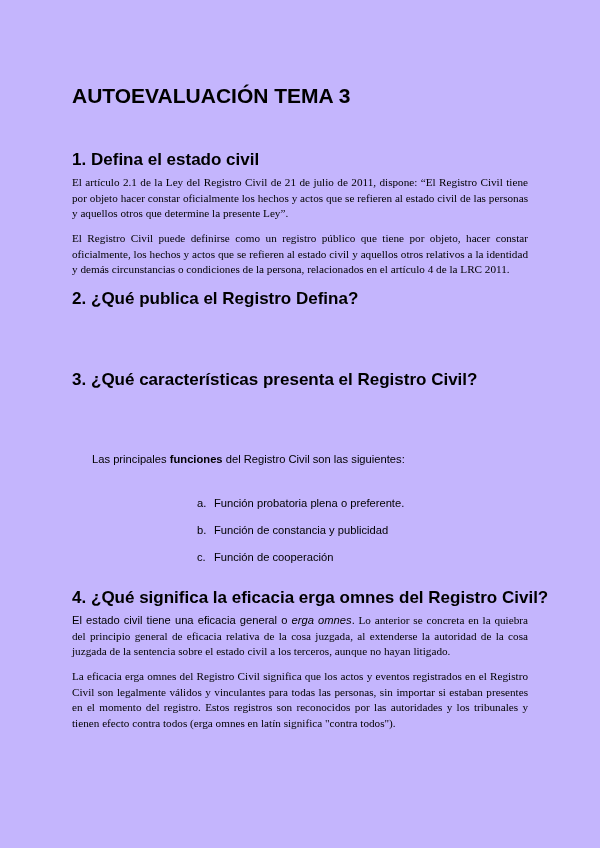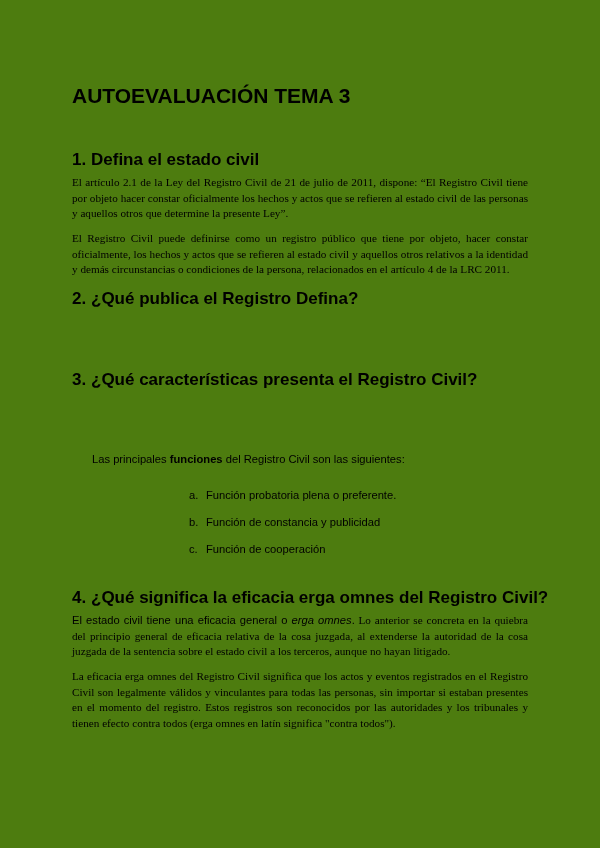--- a/index.html
+++ b/index.html
@@ -1,17 +1,17 @@
 <!DOCTYPE html>
 <html><head>
   <meta charset="utf-8">
   <style>
     html, body { margin: 0; padding: 0; background: #ffffff; }
     body { width: 600px; height: 848px; position: relative; overflow: hidden; color: #000; }
-    .page { position: absolute; left: 0; top: 0; width: 600px; height: 848px; background: #4d7c0f; }
+    .page { position: absolute; left: 0; top: 0; width: 600px; height: 848px; background: #c4b5fd; }
     .title {
       position: absolute; left: 72px; top: 84px;
       font-family: "Liberation Sans", sans-serif; font-weight: bold; font-size: 21px;
       letter-spacing: 0px; margin: 0;
     }
     .h {
       position: absolute; left: 72px;
       font-family: Liberation Sans, sans-serif; font-weight: bold; font-size: 17px;
       margin: 0; white-space: nowrap;
     }
@@ -22,21 +22,21 @@
       text-align: justify; margin: 0;
     }
     .p-sans {
       position: absolute; left: 72px; width: 456px;
       font-family: "Liberation Sans", sans-serif; font-size: 11.2px; line-height: 15.7px;
       text-align: justify; margin: 0;
     }
     .list-item {
       position: absolute; left: 181px;
       font-family: "Liberation Sans", sans-serif; font-size: 11.2px;
-      white-space: nowrap; margin: 8px;
+      white-space: nowrap; margin: 16px;
     }
     .list-item .marker { display: inline-block; width: 17px; }
     em { font-style: italic; }
     b { font-weight: bold; }
   </style>
 </head>
 <body>
 
 <div class="page">
 

